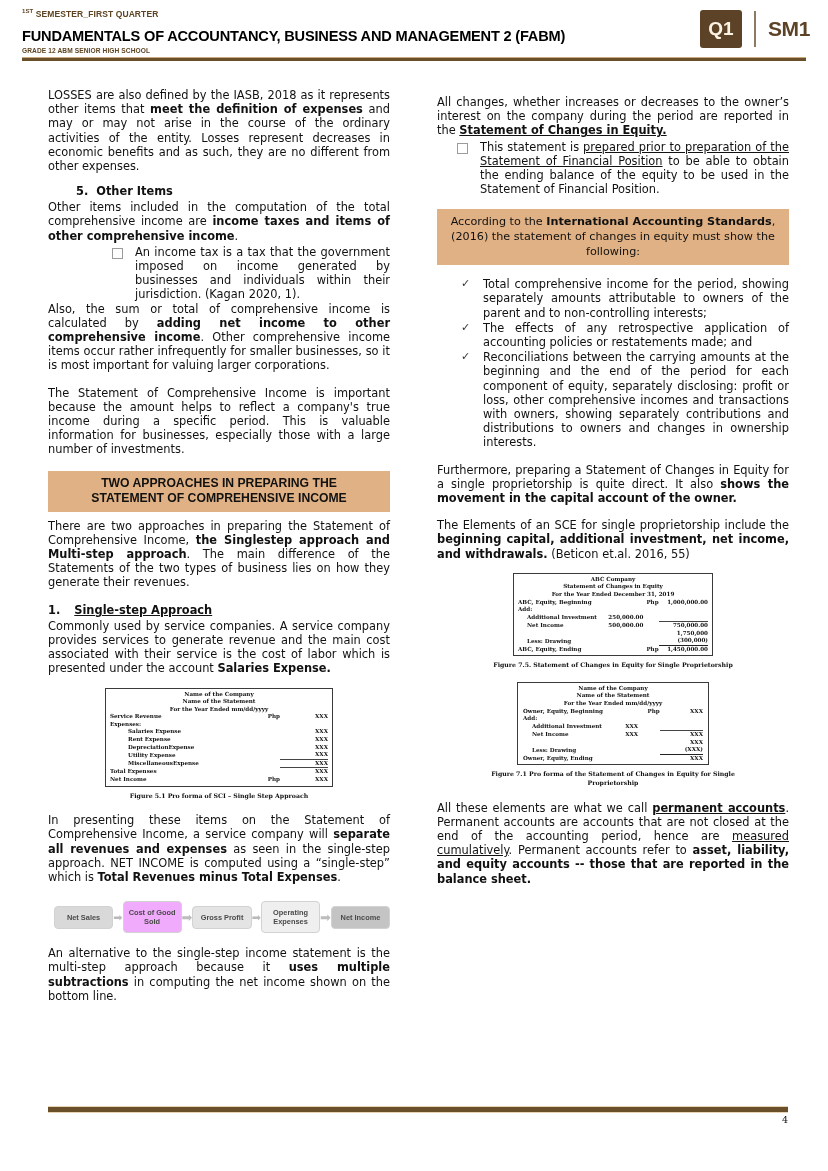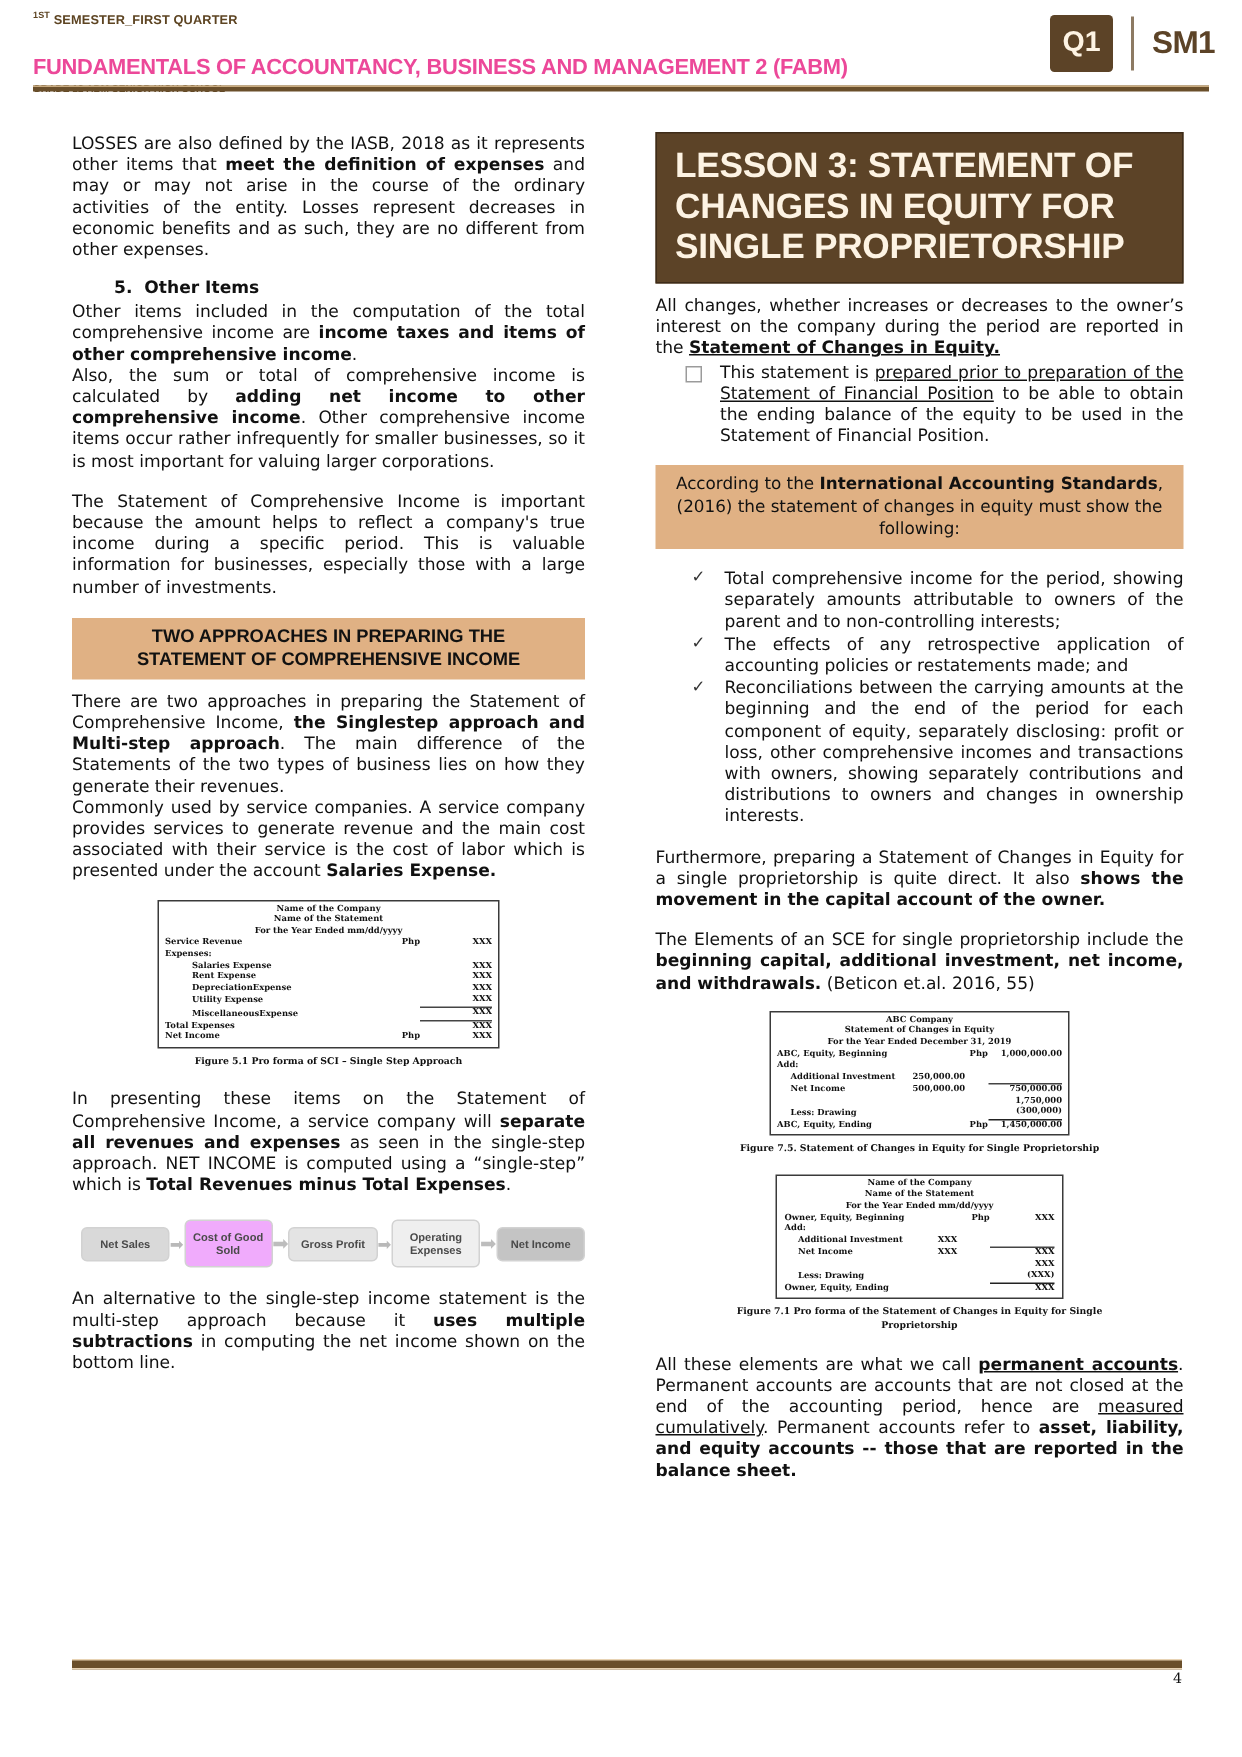--- a/index.html
+++ b/index.html
@@ -17,21 +17,21 @@
   .header{
     position:absolute;left:0;top:0;width:828px;height:58px;
   }
   .hdr-left{position:absolute;left:22px;top:8px;}
   .hdr-sem{
     font-size:8.5px;font-weight:bold;color:#5d4422;letter-spacing:.1px;
     font-family:"Liberation Sans",sans-serif;
   }
   .hdr-sem sup{font-size:6px;vertical-align:super;}
   .hdr-title{
-    font-size:14.6px;font-weight:bold;color:#ec4899;margin-top:19px;
+    font-size:14.6px;font-weight:bold;color:#000000;margin-top:9px;
     letter-spacing:-.2px;font-family:"Liberation Sans",sans-serif;
   }
   .hdr-sub{
     font-size:6.6px;font-weight:bold;color:#5d4422;margin-top:3px;
     letter-spacing:.1px;font-family:"Liberation Sans",sans-serif;
   }
   .hdr-right{position:absolute;right:18px;top:10px;display:flex;align-items:center;}
   .badge-q1{
     width:42px;height:38px;background:#5c4327;border-radius:3px;
     display:flex;align-items:center;justify-content:center;
@@ -194,32 +194,37 @@
   <div class="cols">
 
     <div class="col-left">
 
       <p class="t"><span>LOSSES are also defined by the IASB, 2018 as it represents other items that </span><b>meet the definition of expenses</b><span> and may or may not arise in the course of the ordinary activities of the entity. Losses represent decreases in economic benefits and as such, they are no different from other expenses.</span></p>
 
       <div class="numhead"><span class="n">5.</span>&nbsp;&nbsp;<span>Other Items</span></div>
 
       <p class="t"><span>Other items included in the computation of the total comprehensive income are </span><b>income taxes and items of other comprehensive income</b><span>.</span></p>
 
+      <div class="bullet-row">
+        <div class="bx bx-ind"></div>
+        <div class="btxt">An income tax is a tax that the government imposed on income generated by businesses and individuals within their jurisdiction. (Kagan 2020, 1).</div>
+      </div>
 
       <p class="t"><span>Also, the sum or total of comprehensive income is calculated by </span><b>adding net income to other comprehensive income</b><span>. Other comprehensive income items occur rather infrequently for smaller businesses, so it is most important for valuing larger corporations.</span></p>
 
       <p class="t gap">The Statement of Comprehensive Income is important because the amount helps to reflect a company's true income during a specific period. This is valuable information for businesses, especially those with a large number of investments.</p>
 
       <div class="banner-tan">
         <div>TWO APPROACHES IN PREPARING THE</div>
         <div>STATEMENT OF COMPREHENSIVE INCOME</div>
       </div>
 
       <p class="t gap-s"><span>There are two approaches in preparing the Statement of Comprehensive Income, </span><b>the Singlestep approach and Multi-step approach</b><span>. The main difference of the Statements of the two types of business lies on how they generate their revenues.</span></p>
 
+      <div class="numhead2"><span>1.</span><span class="lbl">Single-step Approach</span></div>
 
       <p class="t"><span>Commonly used by service companies. A service company provides services to generate revenue and the main cost associated with their service is the cost of labor which is presented under the account </span><b>Salaries Expense.</b></p>
 
       <div class="fig-wrap" id="fig51">
         <div class="fig-box">
           <div class="ctr">Name of the Company</div>
           <div class="ctr">Name of the Statement</div>
           <div class="ctr">For the Year Ended mm/dd/yyyy</div>
           <table class="fig-tb">
               <tbody id="fig51-body">
@@ -296,25 +301,20 @@
         <div class="node n4">Operating Expenses</div>
         <div class="arr big">➡</div>
         <div class="node n5">Net Income</div>
       </div>
 
       <p class="t gap"><span>An alternative to the single-step income statement is the multi-step approach because it </span><b>uses multiple subtractions</b><span> in computing the net income shown on the bottom line.</span></p>
     </div>
 
     <div class="col-right">
 
-      <div class="lesson-box">
-        <div>LESSON 3: STATEMENT OF</div>
-        <div>CHANGES IN EQUITY FOR</div>
-        <div>SINGLE PROPRIETORSHIP</div>
-      </div>
 
       <p class="t gap-s"><span>All changes, whether increases or decreases to the owner’s interest on the company during the period are reported in the </span><b><u class="ul">Statement of Changes in Equity.</u></b></p>
 
       <div class="bullet-row">
         <div class="bx bx-ind2"></div>
         <div class="btxt"><span>This statement is </span><u class="ul">prepared prior to preparation of the Statement of Financial Position</u><span> to be able to obtain the ending balance of the equity to be used in the Statement of Financial Position.</span></div>
       </div>
 
       <div class="banner-tan2"><span>According to the </span><b>International Accounting Standards</b><span>, (2016) the statement of changes in equity must show the following:</span></div>
 

